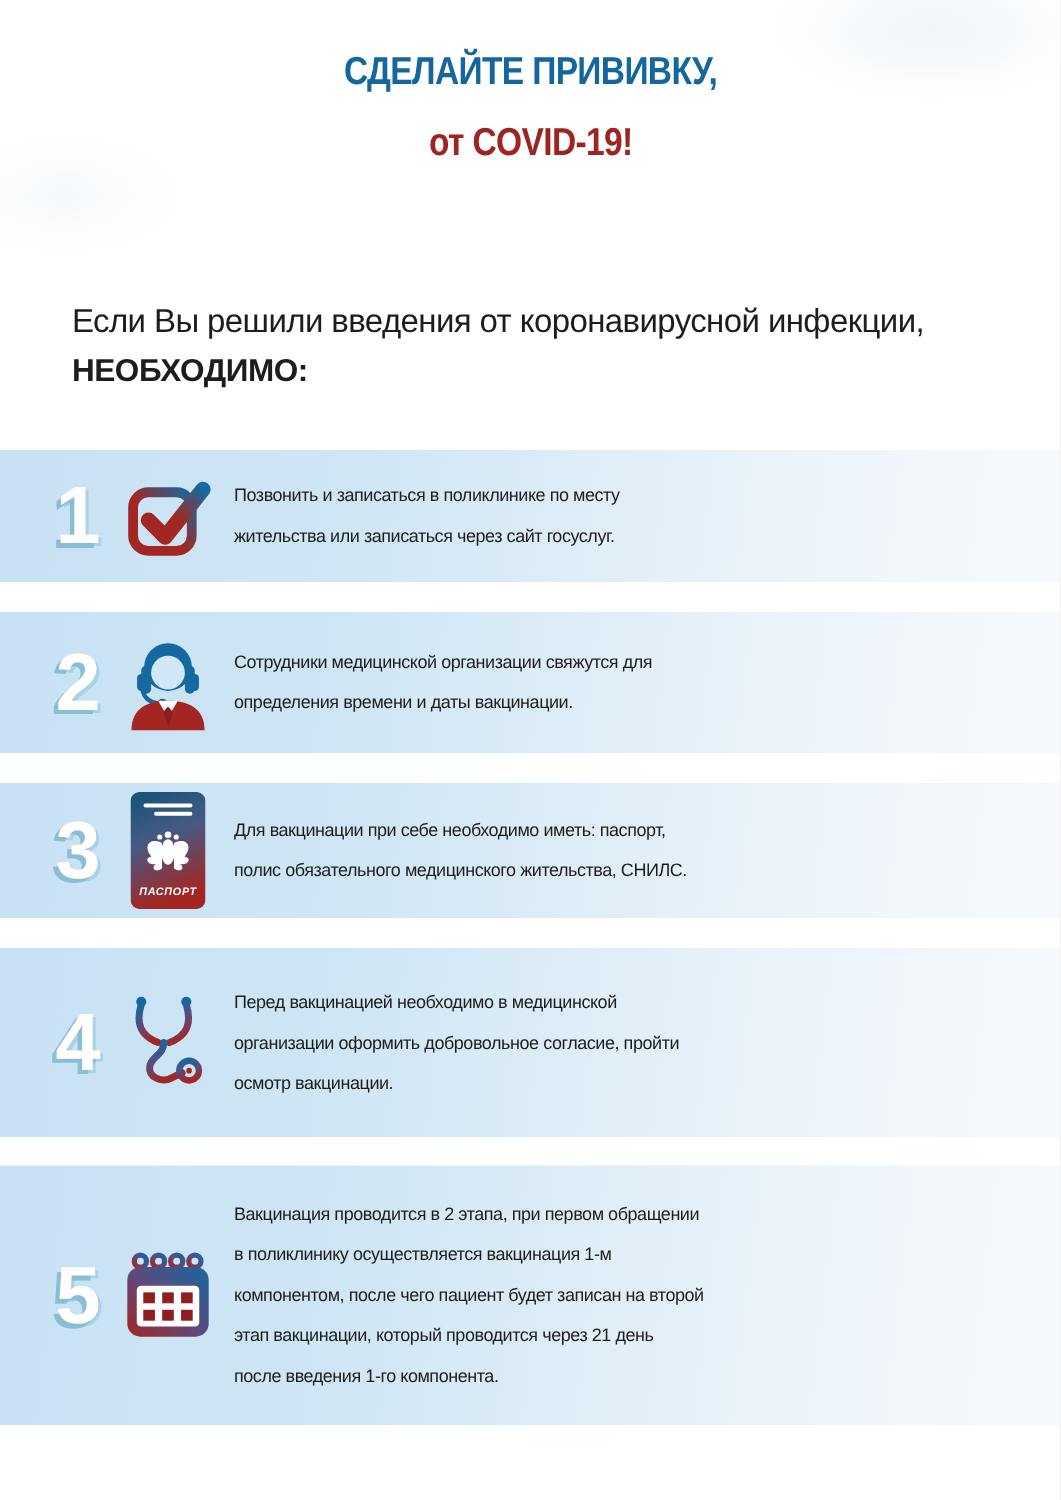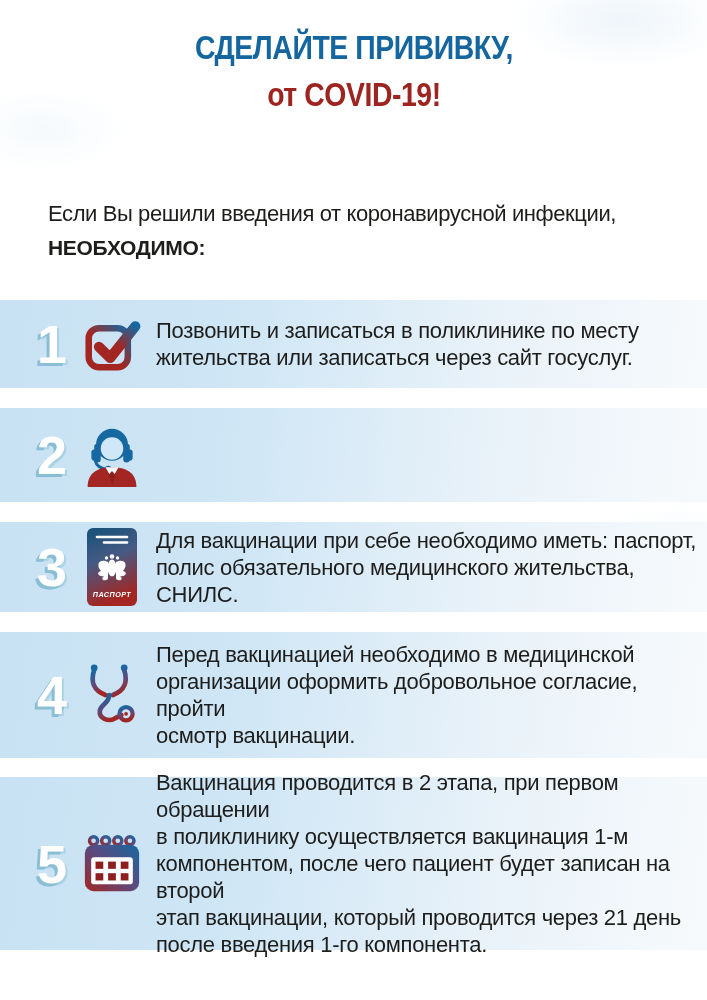--- a/index.html
+++ b/index.html
@@ -10,21 +10,21 @@
     background:
       radial-gradient(160px 70px at 88% 2%, rgba(190,215,235,.25), transparent 70%),
       radial-gradient(120px 60px at 6% 13%, rgba(200,222,238,.18), transparent 70%),
       radial-gradient(140px 70px at 96% 55%, rgba(200,222,238,.14), transparent 70%),
       #ffffff;
     overflow:hidden;
     font-family:"Liberation Sans", sans-serif;
   }
   
   .header{position:absolute;top:24px;left:0;right:0;text-align:center;}
-  .tline{font-weight:700;font-size:33px;line-height:47px;color:#15669e;}
+  .tline{font-weight:700;font-size:26px;line-height:47px;color:#15669e;}
   .tline > span{display:inline-block;transform:scaleX(.86);transform-origin:50% 50%;white-space:nowrap;letter-spacing:-.5px;}
   .tline.red{color:#9e2420;}
   
   .intro{position:absolute;top:201px;left:48px;color:#1d1d1b;}
   .intro-l1{font-size:22px;letter-spacing:-.4px;}
   .intro-l2{font-size:21px;font-weight:700;margin-top:9px;letter-spacing:-.3px;}
   
   .band{
     position:absolute;left:0;width:707px;
     background:linear-gradient(97deg,#c9e2f3 0%,#cde5f5 30%,#e9f2f9 70%,#f7fafc 100%);
@@ -37,22 +37,22 @@
   .b4{top:632px;height:126px;}
   .b5{top:777px;height:173px;}
   .snum{
     width:48px;text-align:center;flex:none;
     font-size:54px;font-weight:700;color:#ffffff;
     text-shadow:-3px 3px 0 #8abed5, 2px 2px 0 #a9d2e4;
     line-height:1;
   }
   .icon-box{width:64px;flex:none;display:flex;justify-content:center;align-items:center;margin:0 12px 0 4px;font-style:italic;}
   .stext{
-    flex:1;
-    font-size:22px;line-height:27px;color:#1d1d1b;
+    flex:1;padding-right:14px;
+    font-size:12px;line-height:27px;color:#1d1d1b;
     letter-spacing:-.3px;white-space:pre-line;
   }
 </style>
 </head>
 <body>
 
 <div class="poster">
 
   <div class="header">
     <div class="tline"><span>СДЕЛАЙТЕ ПРИВИВКУ,</span></div>
@@ -93,20 +93,22 @@
         <circle cx="32" cy="27" r="12" fill="#cfe7f6"></circle>
         <rect x="10" y="28" width="6" height="12" rx="3" fill="#1668a0"></rect>
         <rect x="48" y="28" width="6" height="12" rx="3" fill="#1668a0"></rect>
         <path d="M14 40 Q16 48 26 49" fill="none" stroke="#1668a0" stroke-width="3" stroke-linecap="round"></path>
         <circle cx="28" cy="49" r="3.5" fill="#1668a0"></circle>
         <path d="M6 68 C6 52 18 47 32 47 C46 47 58 52 58 68 Z" fill="#a32622"></path>
         <path d="M25 47 L32 59 L39 47 Z" fill="#ffffff"></path>
         <path d="M32 51 L35.5 55 L32.5 66 L28.5 55 Z" fill="#8c1f1c"></path>
       </svg>
     </div>
+    <div class="stext">Сотрудники медицинской организации свяжутся для
+определения времени и даты вакцинации.</div>
   </div>
 
   <div class="band b3">
     <div class="snum">3</div>
     <div class="icon-box">
       <svg width="50" height="78" viewBox="0 0 50 78">
         <defs>
           <linearGradient id="g3" x1="0" y1="0" x2="0.25" y2="1">
             <stop offset="0" stop-color="#155177"></stop>
               <stop offset="0.45" stop-color="#455a85"></stop>

